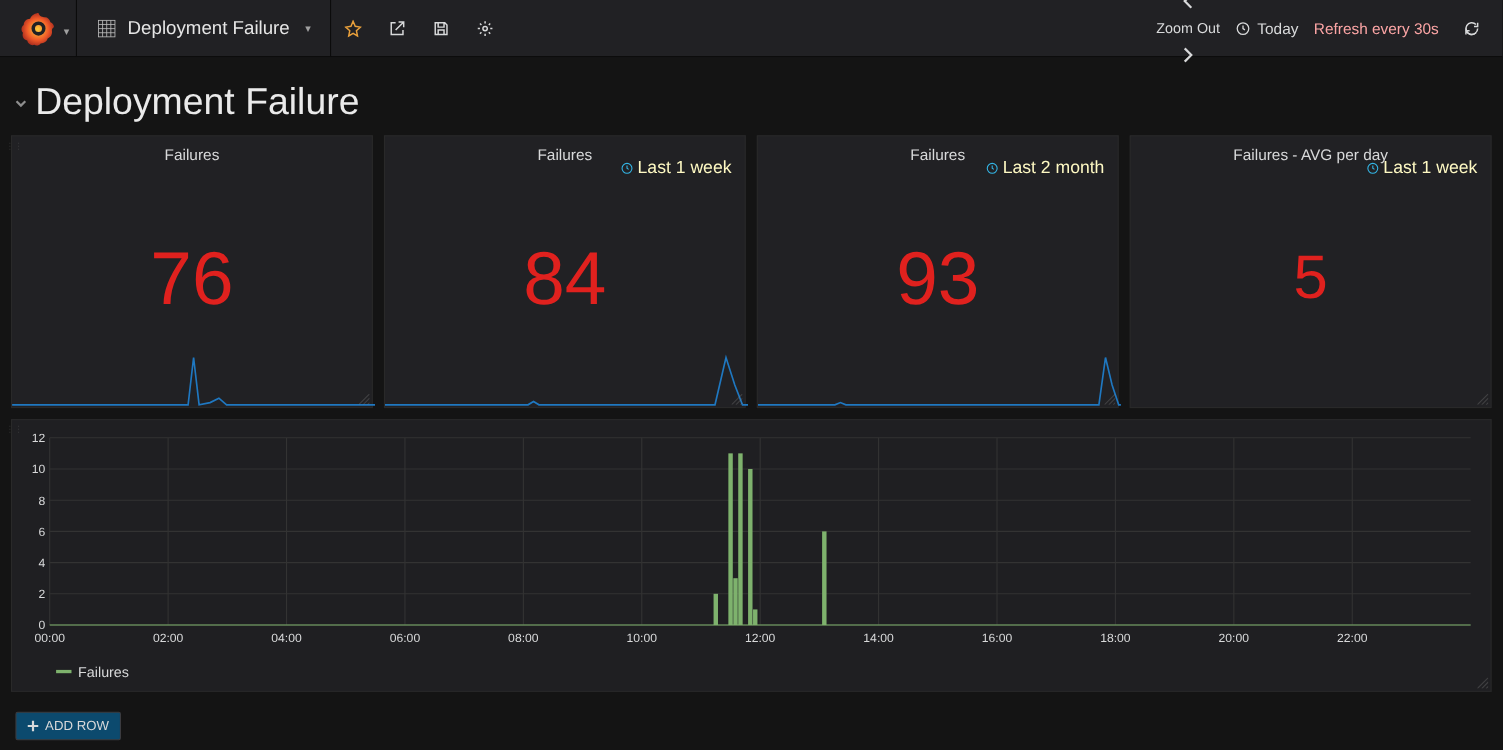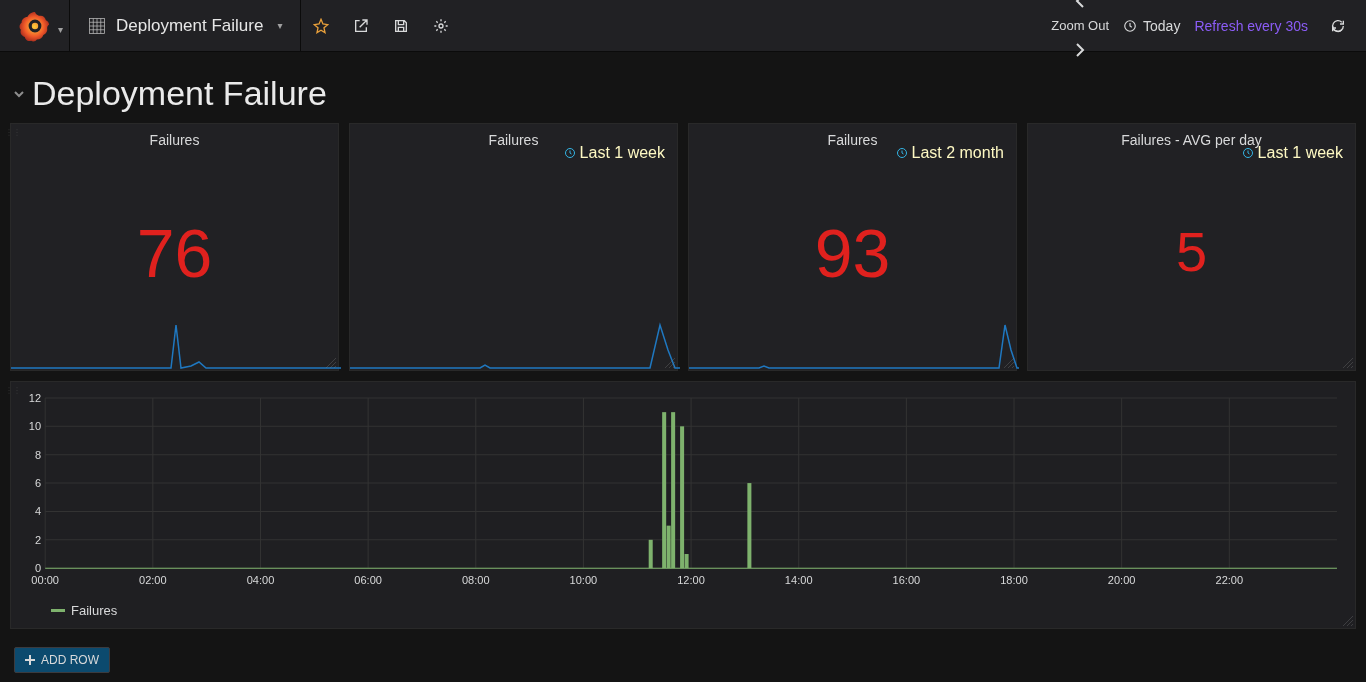--- a/index.html
+++ b/index.html
@@ -39,21 +39,21 @@
     width: 40px; height: 52px; display: flex; align-items: center; justify-content: center;
     cursor: pointer; color: #d8d9da;
   }
   .nav-tools .tool.star { color: #e9a03b; }
   .nav-right { margin-left: auto; display: flex; align-items: center; padding-right: 14px; gap: 6px; }
   .zoom-group { display: flex; align-items: center; gap: 6px; flex-direction: column; }
   .zoom-group .chev { cursor: pointer; padding: 4px 6px; }
   .zoom-group .zoom-label { font-size: 13px; cursor: pointer; }
   .time-group { display: flex; align-items: center; gap: 6px; padding: 0 8px; cursor: pointer;}
   .time-group .clock { display: inline-flex; }
-  .refresh-label { color: #8b5cf6; cursor: pointer; }
+  .refresh-label { color: #fca5a5; cursor: pointer; }
   .refresh-btn { cursor: pointer; padding: 4px 6px; margin-left: 10px;}
 
   
   .dash-title-row {
     display: flex; align-items: center; gap: 8px;
     padding: 22px 14px 10px 14px;
   }
   .dash-title-row .chev { font-size: 12px; color: #8e8e8e; cursor: pointer;}
   .dash-title {
     font-size: 34px; font-weight: 300; color: #eaeaea;
@@ -240,20 +240,21 @@
 
   <div class="panel stat">
     <div class="panel-title">Failures</div>
     <div class="panel-badge">
       <svg width="12" height="12" viewBox="0 0 24 24">
           <circle cx="12" cy="12" r="9" fill="none" stroke="#33b5e5" stroke-width="2"></circle>
           <path d="M12 7v5l3 2" fill="none" stroke="#33b5e5" stroke-width="2"></path>
         </svg>
       <span>Last 1 week</span>
     </div>
+    <div class="stat-value">84</div>
     <svg class="spark" viewBox="0 0 330 60" preserveAspectRatio="none">
       <polyline fill="none" stroke="#1f78c1" stroke-width="1.5" points="0,58 130,58 135,55 140,58 280,58 300,58 310,15 318,40 325,58 330,58"></polyline>
     </svg>
     <svg class="resize-handle" viewBox="0 0 10 10">
         <path d="M10 0L0 10M10 4L4 10M10 8L8 10" stroke="#888" stroke-width="1"></path>
       </svg>
   </div>
 
   <div class="panel stat">
     <div class="panel-title">Failures</div>

